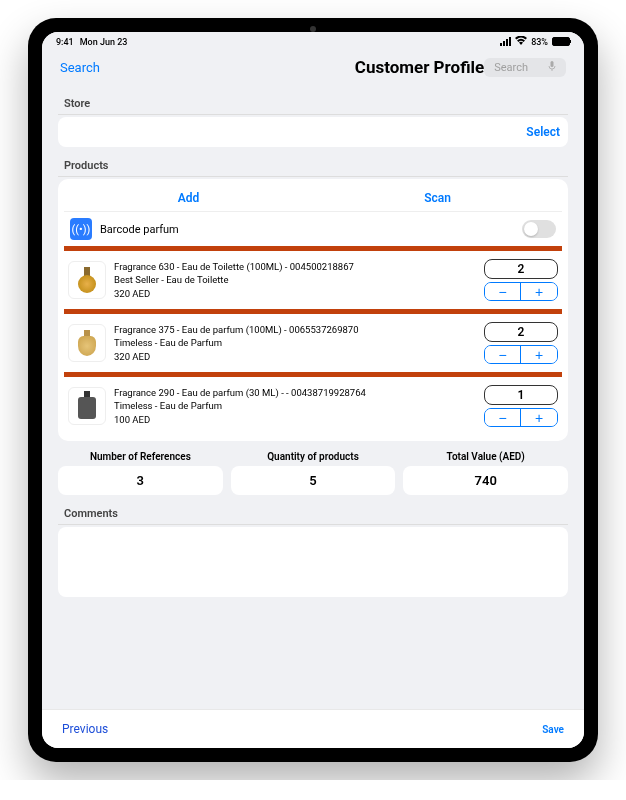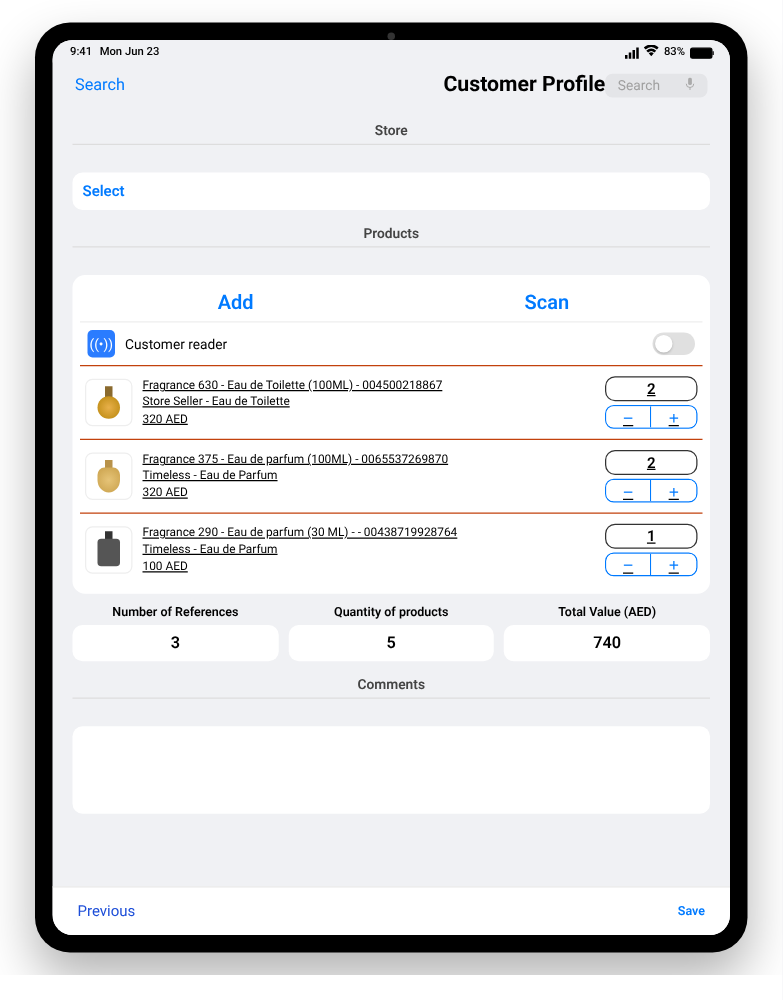--- a/index.html
+++ b/index.html
@@ -90,47 +90,46 @@
   flex: 1;
   padding: 0 16px;
   overflow-y: auto;
 }
 .section-label {
   font-size: 11px;
   font-weight: 600;
   color: #444;
   padding: 12px 6px 4px;
   border-bottom: 1px solid #ddd;
-  margin-bottom: 22px;
-  text-align: center;
+  margin-bottom: 2px;
 }
 .select-btn {
   background: #fff;
   border-radius: 8px;
-  text-align: left;
+  text-align: right;
   color: #007aff;
   font-size: 12px;
   font-weight: 600;
   padding: 8px;
   cursor: pointer;
 }
 .card {
   background: #fff;
   border-radius: 10px;
   padding: 6px;
 }
 .tab-row {
   display: flex;
   border-bottom: 1px solid #eee;
 }
 .tab {
   flex: 1;
   text-align: center;
   color: #007aff;
-  font-size: 16px;
+  font-size: 12px;
   font-weight: 600;
   padding: 6px;
   cursor: pointer;
 }
 .barcode-row {
   display: flex;
   align-items: center;
   padding: 6px;
   gap: 8px;
 }
@@ -159,22 +158,21 @@
   width: 14px; height: 14px;
   background: #fff;
   border-radius: 50%;
   box-shadow: 0 1px 2px rgba(0,0,0,0.2);
 }
 .product {
   display: flex;
   align-items: center;
   gap: 8px;
   padding: 8px 4px;
-  border-top: 1px solid #c2410c;
-  text-decoration: underline;
+  border-top: 5px solid #c2410c;
 }
 .pimg {
   width: 38px; height: 38px;
   border-radius: 6px;
   background: #fff;
   border: 1px solid #eee;
   display: flex;
   align-items: center;
   justify-content: center;
 }
@@ -316,34 +314,34 @@
       <div class="select-btn">Select</div>
 
       <div class="section-label">Products</div>
       <div class="card">
         <div class="tab-row">
           <div class="tab">Add</div>
           <div class="tab">Scan</div>
         </div>
         <div class="barcode-row">
           <div class="barcode-icon">((•))</div>
-          <div class="barcode-label">Customer reader</div>
+          <div class="barcode-label">Barcode parfum</div>
           <div class="toggle"></div>
         </div>
 
         <div class="product">
           <div class="pimg">
               <div class="bottle gold">
                 <div class="bottle-neck"></div>
                 <div class="bottle-body"></div>
               </div>
             </div>
           <div class="pinfo">
             <div>Fragrance 630 - Eau de Toilette (100ML) - 004500218867</div>
-            <div>Store Seller - Eau de Toilette</div>
+            <div>Best Seller - Eau de Toilette</div>
             <div>320 AED</div>
           </div>
           <div class="qty-box">
             <div class="qty-val">2</div>
             <div class="stepper">
               <button>−</button>
               <button>+</button>
             </div>
           </div>
         </div>

